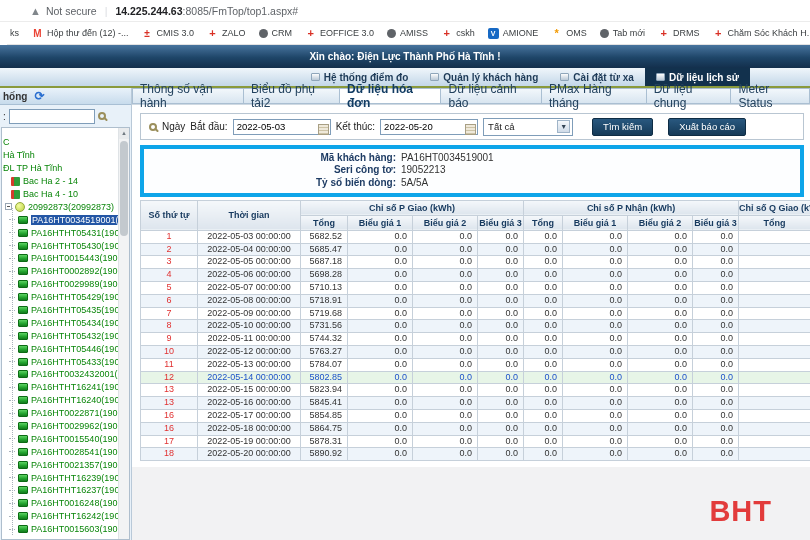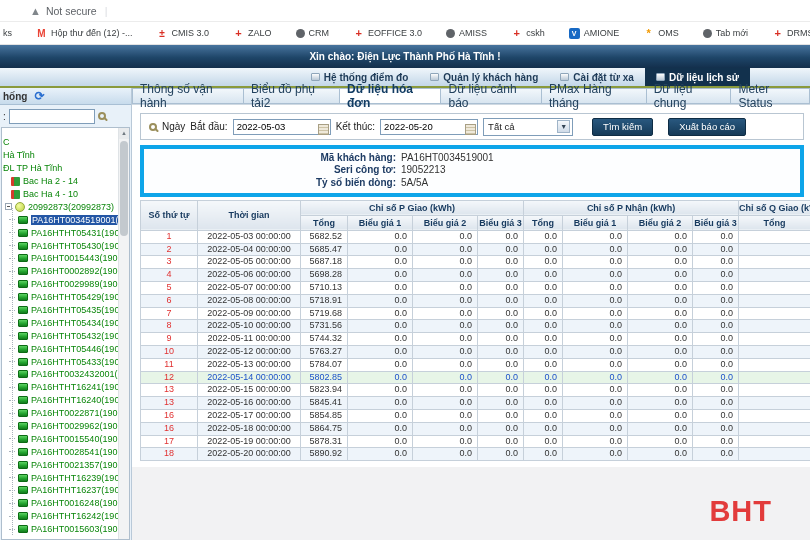--- a/index.html
+++ b/index.html
@@ -8,23 +8,23 @@
   .screen { width:810px; height:540px; display:flex; flex-direction:column; background:#fff; overflow:hidden; }
 
   
   .addr-bar { height:22px; flex:none; display:flex; align-items:center; gap:5px; padding-left:30px;
               font-size:10.5px; color:#5f6368; background:#fff; border-bottom:1px solid #ececec; }
   .warn-ico { font-size:11px; color:#80868b; }
   .addr-sep { color:#dadce0; padding:0 3px; }
   .url-host { color:#202124; font-weight:bold; }
   .url-rest { color:#5f6368; }
 
-  .bookmarks { height:23px; flex:none; display:flex; align-items:center; gap:24px; padding-left:3px;
+  .bookmarks { height:23px; flex:none; display:flex; align-items:center; gap:13px; padding-left:3px;
                font-size:9px; color:#3c4043; background:#fff; border-bottom:1px solid #e3e3e3;
-               overflow:hidden; white-space:nowrap; }
+               overflow:hidden; white-space:nowrap;margin-left:7px; }
   .bm-item { display:inline-flex; align-items:center; gap:4px; flex:none; }
   .bm-ico { width:11px; height:11px; display:inline-flex; align-items:center; justify-content:center;
             font-size:8px; font-weight:bold; flex:none; }
   .bm-ico.gmail { color:#ea4335; font-size:10px; }
   .bm-ico.cmis  { color:#d93025; font-size:10px; }
   .bm-ico.evn   { color:#d93025; font-size:11px; }
   .bm-ico.globe { background:#5f6368; border-radius:50%; width:9px; height:9px; }
   .bm-ico.amione{ background:#1769c4; border-radius:2px; color:#fff; font-size:7px; }
   .bm-ico.oms   { color:#f29900; font-size:11px; }
 
@@ -138,20 +138,21 @@
 </style>
 </head>
 <body>
 
 <div class="screen">
 
   <div class="addr-bar">
     <span class="warn-ico">▲</span>
     <span>Not secure</span>
     <span class="addr-sep">|</span>
+    <span><span class="url-host">14.225.244.63</span><span class="url-rest">:8085/FmTop/top1.aspx#</span></span>
   </div>
 
   <div class="bookmarks">
       <span class="bm-item">
         <span class="bm-label">ks</span>
       </span>
       <span class="bm-item">
         <span class="bm-ico gmail">M</span>
         <span class="bm-label">Hộp thư đến (12) -...</span>
       </span>

